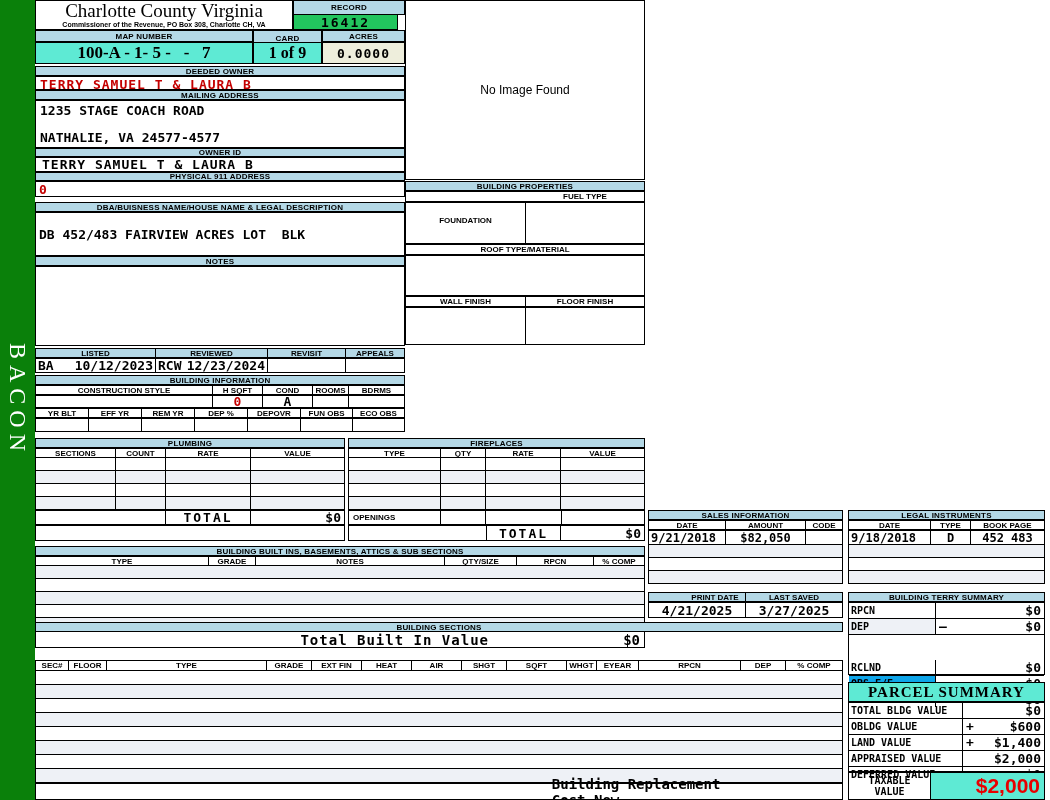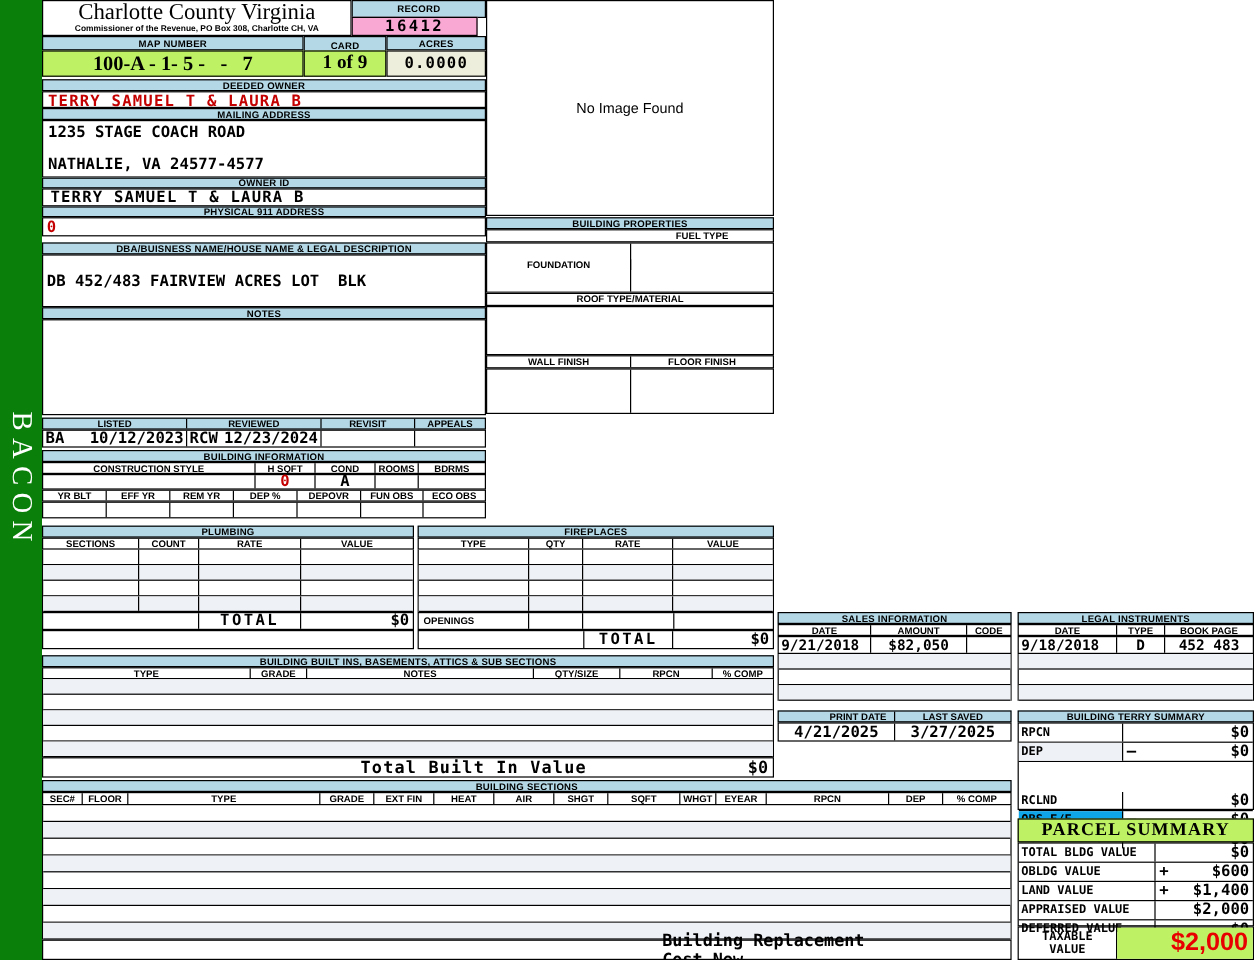--- a/index.html
+++ b/index.html
@@ -13,40 +13,40 @@
   .ch:last-child{border-right:none;}
   .vcell{box-sizing:border-box;border-right:1px solid #000;height:100%;display:flex;align-items:center;}
   .vcell:last-child{border-right:none;}
   .rowsbox{display:flex;flex-direction:column;}
   .r{box-sizing:border-box;border-bottom:1px solid #000;display:flex;width:100%;}
   .r.alt{background:#eef1f6;}
   .r .c{box-sizing:border-box;border-right:1px solid #000;height:100%;}
   .r .c:last-child{border-right:none;}
   .red{color:#c40000;}
   .serifbold{font-family:"Liberation Serif",serif;font-weight:bold;}
-  .yellow{background:#bef264;}
+  .yellow{background:#5eead4;}
   .center{display:flex;align-items:center;justify-content:center;}
   .lbl8{font:bold 8px "Liberation Sans",sans-serif;}
 </style>
 </head>
 <body>
 
 <div class="page">
 
   <div class="abs" style="left:0;top:0;width:35px;height:800px;background:#0a800a;display:flex;align-items:center;justify-content:center;">
     <span style="writing-mode:vertical-rl;color:#fff;font-family:'Liberation Serif',serif;font-size:24px;letter-spacing:6px;">BACON</span>
   </div>
 
   <div class="abs b" style="left:35px;top:0;width:258px;height:30px;background:#fff;text-align:center;">
     <div style="font-family:'Liberation Serif',serif;font-size:19px;line-height:20px;">Charlotte County Virginia</div>
     <div style="font:bold 7px 'Liberation Sans',sans-serif;line-height:8px;">Commissioner of the Revenue, PO Box 308, Charlotte CH, VA</div>
   </div>
 
   <div class="abs hdr" style="left:293px;top:0;width:112px;height:15px;">RECORD</div>
-  <div class="abs b mono center" style="left:293px;top:14px;width:105px;height:16px;background:#f9a8d4;letter-spacing:2px;">16412</div>
+  <div class="abs b mono center" style="left:293px;top:14px;width:105px;height:16px;background:#22c55e;letter-spacing:2px;">16412</div>
 
   <div class="abs hdr" style="left:35px;top:30px;width:218px;height:12px;">MAP NUMBER</div>
   <div class="abs hdr" style="left:253px;top:30px;width:69px;height:16px;">CARD</div>
   <div class="abs hdr" style="left:322px;top:30px;width:83px;height:12px;">ACRES</div>
 
   <div class="abs b yellow center serifbold" style="left:35px;top:42px;width:218px;height:22px;font-size:17px;white-space:pre;">100-A - 1- 5 -   -   7</div>
   <div class="abs b yellow center serifbold" style="left:253px;top:42px;width:69px;height:22px;font-size:16px;">1 of 9</div>
   <div class="abs b mono center" style="left:322px;top:42px;width:83px;height:22px;background:#eeeedc;letter-spacing:1px;">0.0000</div>
 
   <div class="abs hdr" style="left:35px;top:66px;width:370px;height:10px;">DEEDED OWNER</div>
@@ -222,21 +222,21 @@
       <div class="r" style="height: 13px;"></div>
       <div class="r alt" style="height: 13px;"></div>
       <div class="r" style="height: 13px;"></div>
       <div class="r alt" style="height: 13px;"></div>
     </div>
   <div class="abs b" style="left:35px;top:631px;width:610px;height:17px;">
     <span class="mono" style="position:absolute;left:59%;top:50%;transform:translate(-50%,-50%);font-size:14px;letter-spacing:1px;">Total Built In Value</span>
     <span class="mono" style="position:absolute;right:4px;top:50%;transform:translateY(-50%);font-size:14px;">$0</span>
   </div>
 
-  <div class="abs hdr" style="left:35px;top:650px;width:808px;height:10px;">BUILDING SECTIONS</div>
+  <div class="abs hdr" style="left:35px;top:622px;width:808px;height:10px;">BUILDING SECTIONS</div>
   <div class="abs b flexrow" style="left:35px;top:660px;width:808px;height:11px;">
     <div class="ch" style="width:33px;">SEC#</div>
     <div class="ch" style="width:38px;">FLOOR</div>
     <div class="ch" style="width:160px;">TYPE</div>
     <div class="ch" style="width:45px;">GRADE</div>
     <div class="ch" style="width:50px;">EXT FIN</div>
     <div class="ch" style="width:50px;">HEAT</div>
     <div class="ch" style="width:50px;">AIR</div>
     <div class="ch" style="width:45px;">SHGT</div>
     <div class="ch" style="width:60px;">SQFT</div>

